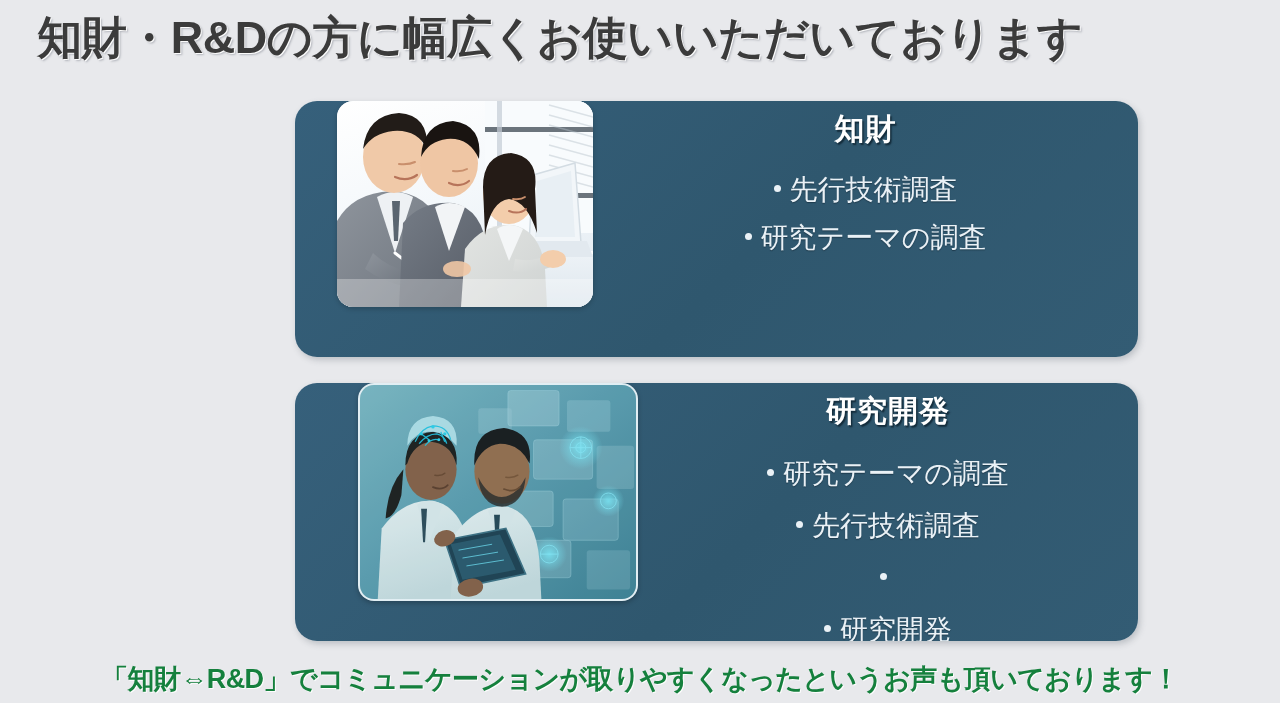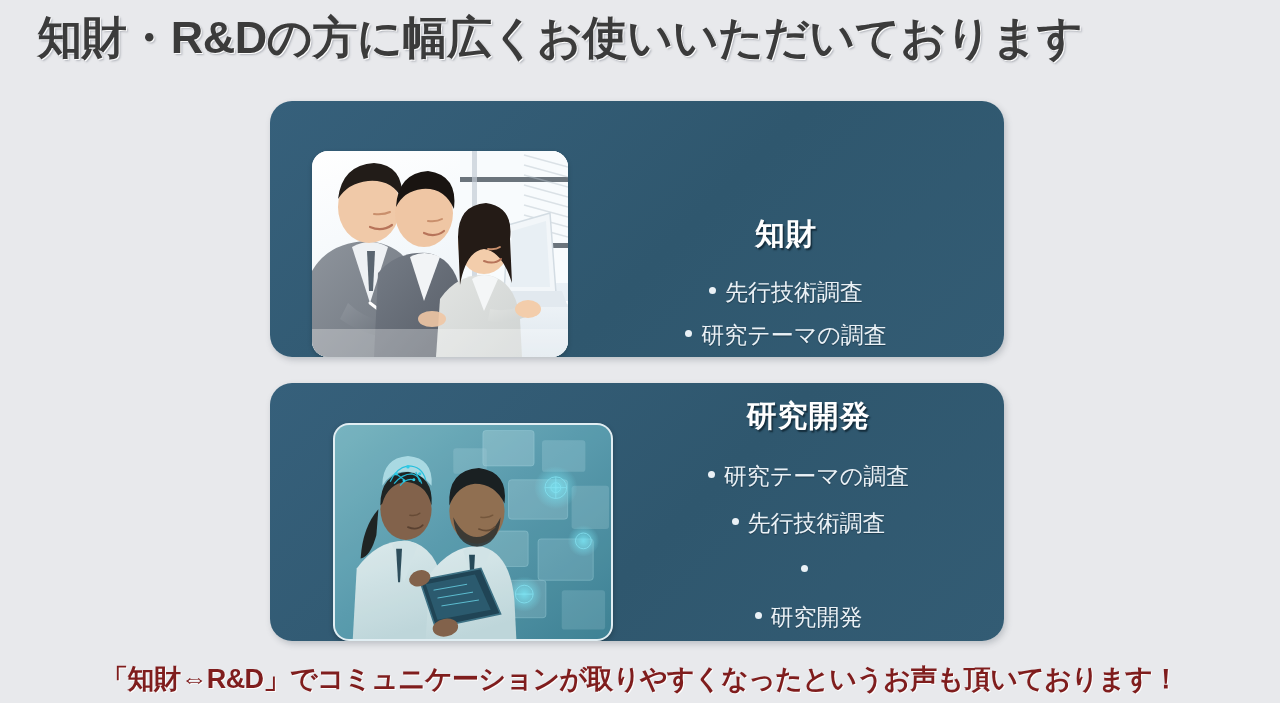--- a/index.html
+++ b/index.html
@@ -43,27 +43,28 @@
   
   .cards {
     position: absolute;
     left: 270px;
     top: 101px;
     width: 734px;
   }
 
   .card {
     position: relative;
-    width: 734px;
+    width: 843px;
     background: linear-gradient(135deg, #36607b 0%, #2f576e 55%, #335c74 100%);
     border-radius: 22px;
     display: flex;
-    align-items: flex-end;
+    align-items: flex-start;
     box-shadow: 2px 3px 6px rgba(90,98,110,0.30);
     overflow: hidden;
+    margin-left: 25px;
   }
 
   #card-ip    { height: 256px; }
   #card-rd    { height: 258px; margin-top: 26px; padding-left: 28px; }
 
   
   .photo {
     position: relative;
     flex: 0 0 auto;
     border-radius: 16px;
@@ -107,21 +108,21 @@
     margin-bottom: 16px;
   }
 
   .bullets {
     list-style: none;
     text-align: center;
     width: 100%;
   }
 
   .bullets li {
-    font-size: 23px;
+    font-size: 28px;
     color: #eaf1f6;
     line-height: 1.0;
     padding: 10px 0;
     white-space: nowrap;
     text-shadow: 0 1px 1px rgba(8,24,35,0.45);
   }
 
   .bullets li .dot {
     display: inline-block;
     width: 7px;
@@ -138,21 +139,21 @@
 
   
   .footer-note {
     position: absolute;
     left: 0;
     bottom: 6px;
     width: 1280px;
     text-align: center;
     font-size: 27px;
     font-weight: bold;
-    color: #7f1d1d;
+    color: #15803d;
     letter-spacing: -0.6px;
     white-space: nowrap;
     text-shadow: 1px 1px 0 rgba(255,255,255,0.9);
   }
 </style>
 </head>
 <body>
 
 <div class="slide">
 

